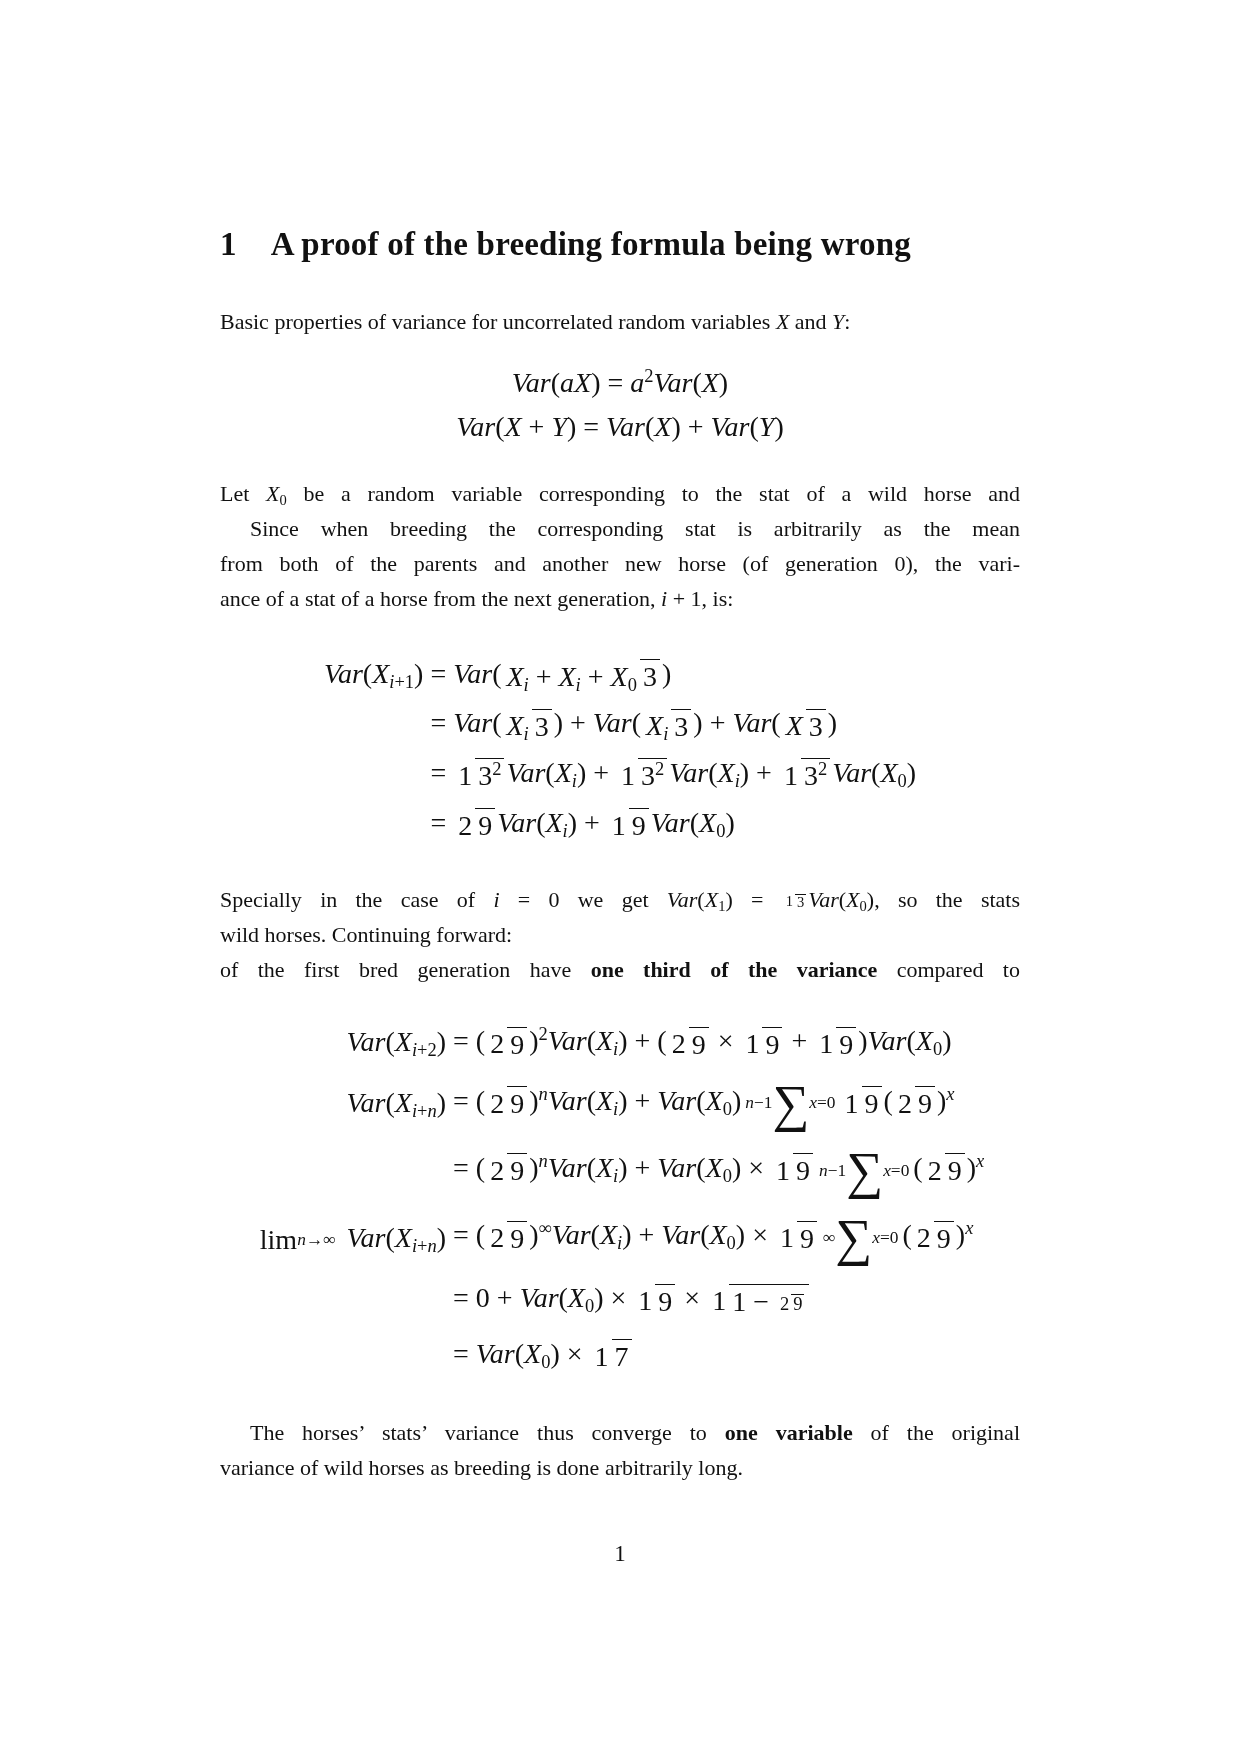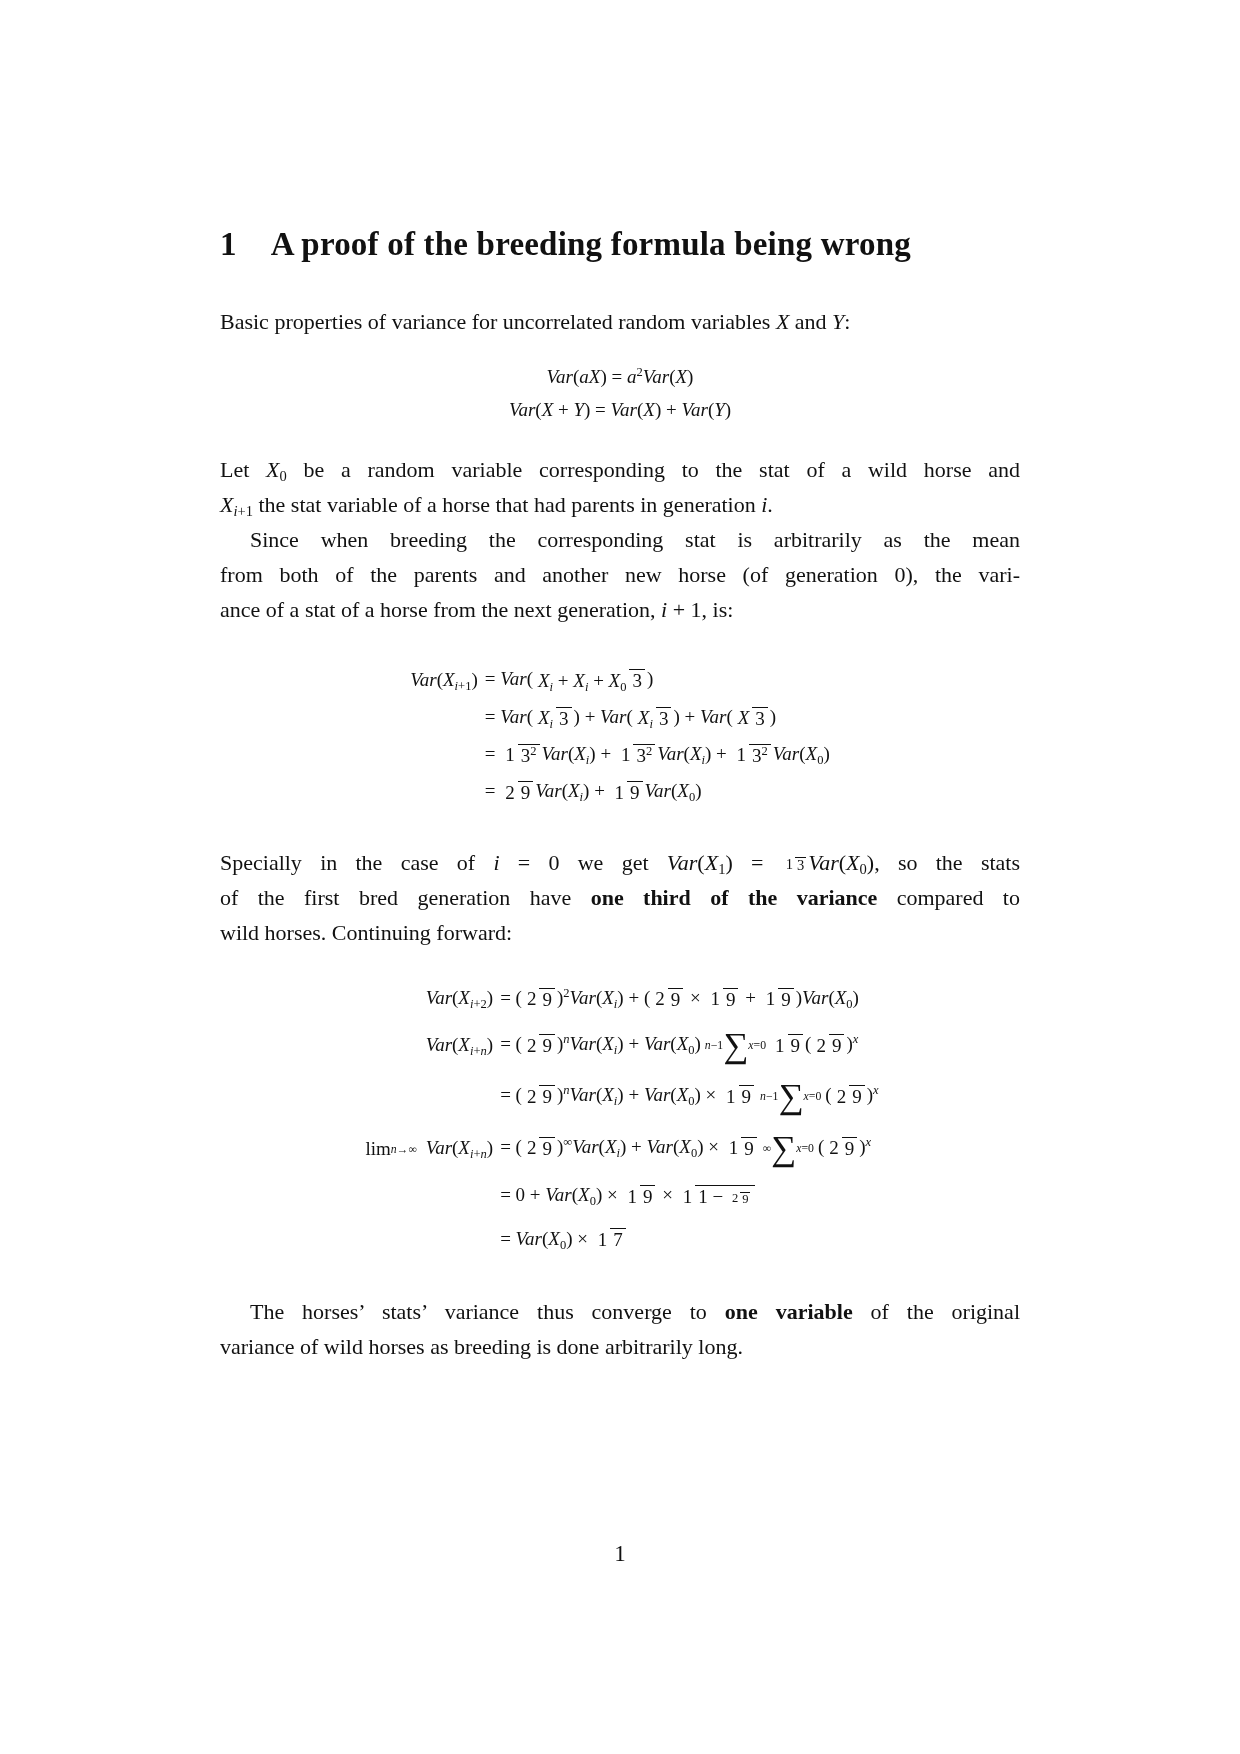--- a/index.html
+++ b/index.html
@@ -13,21 +13,21 @@
   .sec-num { display:inline-block; margin-right:34px; }
 
   
   .para { margin:0; }
   .pline { width:800px; }
   .just  { text-align:justify; text-align-last:justify; text-justify:inter-word; }
   .plain { text-align:left; }
   .ind   { text-indent:30px; }
 
   
-  .eq { font-size:19px; line-height:1.3; }
+  .eq { font-size:28px; line-height:1.3; }
   .gather { text-align:center; margin:26px 0 30px 0; }
   .gline  { margin:8px 0; }
   .align { display:grid; grid-template-columns:auto auto; justify-content:center;
            align-items:center; column-gap:7px; row-gap:12px; margin:40px auto 40px auto; }
   .align .lhs { grid-column:1; justify-self:end; text-align:right; }
   .align .rhs { grid-column:2; justify-self:start; text-align:left; }
   .big { row-gap:18px; margin:36px auto 42px auto; }
 
   i { font-style:italic; }
   b { font-weight:bold; }
@@ -68,21 +68,20 @@
       <div class="pline plain">Basic properties of variance for uncorrelated random variables <span class="m"><i>X</i></span> and <span class="m"><i>Y</i></span>:</div>
     </div>
 
     <div class="eq gather">
       <div class="gline"><i>Var</i>(<i>aX</i>) = <i>a</i><sup>2</sup><i>Var</i>(<i>X</i>)</div>
       <div class="gline"><i>Var</i>(<i>X</i> + <i>Y</i>) = <i>Var</i>(<i>X</i>) + <i>Var</i>(<i>Y</i>)</div>
     </div>
 
     <div class="para">
       <div class="pline just">Let <span class="m"><i>X</i><sub>0</sub></span> be a random variable corresponding to the stat of a wild horse and</div>
-      <div class="pline plain"><span class="m"><i>X</i><sub><i>i</i>+1</sub></span> the stat variable of a horse that had parents in generation <span class="m"><i>i</i></span>.</div>
     </div>
 
     <div class="para">
       <div class="pline just ind">Since when breeding the corresponding stat is arbitrarily as the mean</div>
       <div class="pline just">from both of the parents and another new horse (of generation 0), the vari-</div>
       <div class="pline plain">ance of a stat of a horse from the next generation, <span class="m"><i>i</i> + 1</span>, is:</div>
     </div>
 
     <div class="eq align">
       <div class="lhs"><i>Var</i>(<i>X</i><sub><i>i</i>+1</sub>)</div>
@@ -120,22 +119,22 @@
             <span class="nu">1</span>
             <span class="de">9</span>
           </span><i>Var</i>(<i>X</i><sub>0</sub>)</div>
     </div>
 
     <div class="para">
       <div class="pline just">Specially in the case of <span class="m"><i>i</i> = 0</span> we get <span class="m"><i>Var</i>(<i>X</i><sub>1</sub>) = <span class="fr tf">
               <span class="nu">1</span>
               <span class="de">3</span>
             </span><i>Var</i>(<i>X</i><sub>0</sub>)</span>, so the stats</div>
+      <div class="pline plain">wild horses. Continuing forward:</div>
       <div class="pline just">of the first bred generation have <b>one third of the variance</b> compared to</div>
-      <div class="pline plain">wild horses. Continuing forward:</div>
     </div>
 
     <div class="eq align big">
       <div class="lhs"><i>Var</i>(<i>X</i><sub><i>i</i>+2</sub>)</div>
       <div class="rhs">= (<span class="fr">
             <span class="nu">2</span>
             <span class="de">9</span>
           </span>)<sup>2</sup><i>Var</i>(<i>X</i><sub><i>i</i></sub>) + (<span class="fr">
             <span class="nu">2</span>
             <span class="de">9</span>

